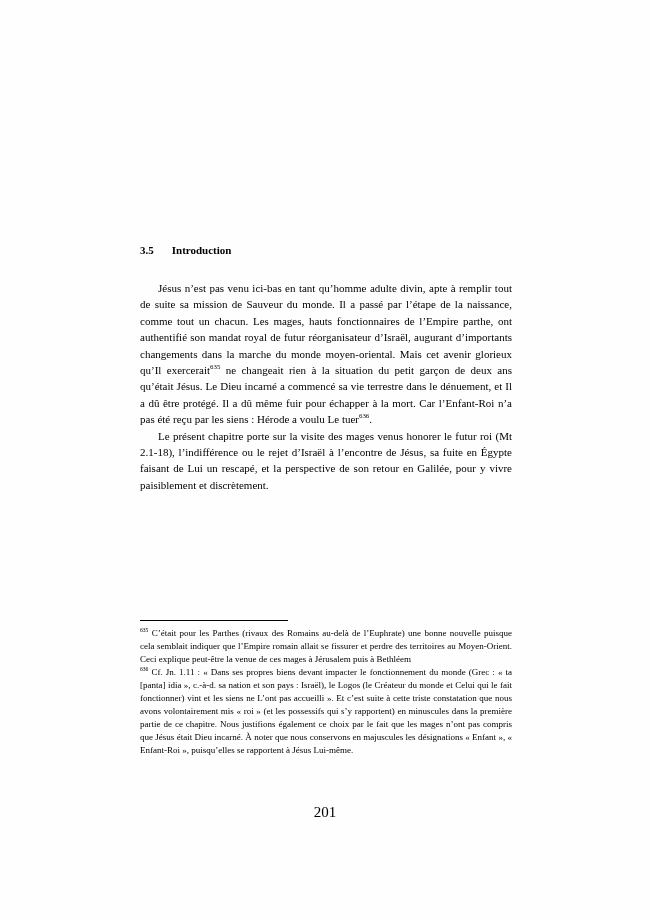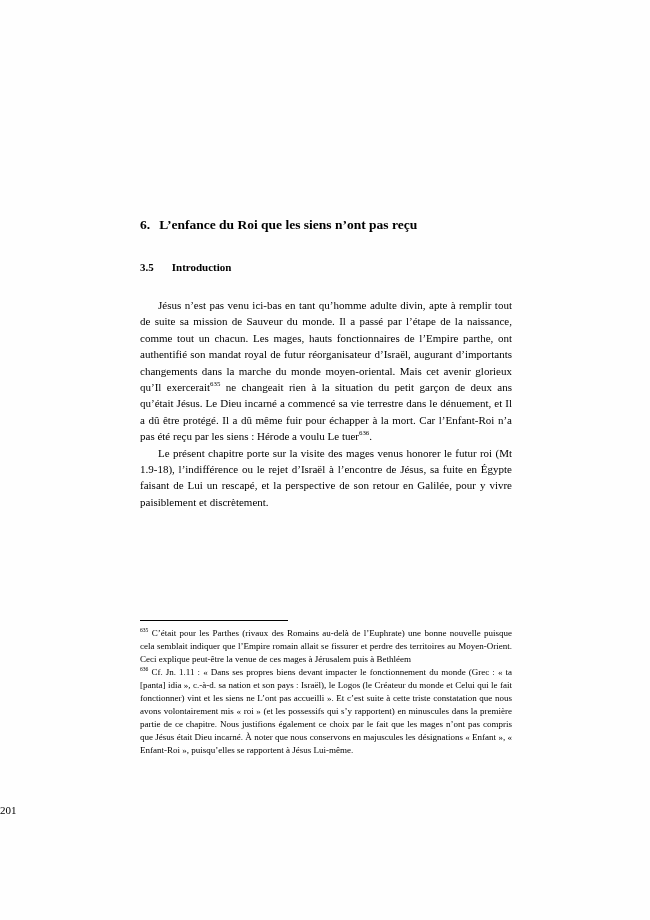--- a/index.html
+++ b/index.html
@@ -71,37 +71,37 @@
     margin: 0 0 6px 0;
   }
   .footnote {
     margin: 0;
   }
   .page-number {
     position: absolute;
     top: 804px;
     left: 0;
     width: 650px;
-    font-size: 11px;
+    text-align: center;
+    font-size: 15px;
   }
 </style>
 </head>
 <body>
 
 <div class="page">
 
   <div class="content">
 
-    <h1 class="chapter-title"><span class="chapter-num">6.</span><span>L’enfance du Roi que les siens n’ont pas reçu</span></h1>
 
     <h2 class="section-heading"><span class="section-num">3.5</span><span>Introduction</span></h2>
 
     <div class="body-text">
       <p class="para"><span>Jésus n’est pas venu ici-bas en tant qu’homme adulte divin, apte à remplir tout de suite sa mission de Sauveur du monde. Il a passé par l’étape de la naissance, comme tout un chacun. Les mages, hauts fonctionnaires de l’Empire parthe, ont authentifié son mandat royal de futur réorganisateur d’Israël, augurant d’importants changements dans la marche du monde moyen-oriental. Mais cet avenir glorieux qu’Il exercerait</span><sup>635</sup><span> ne changeait rien à la situation du petit garçon de deux ans qu’était Jésus. Le Dieu incarné a commencé sa vie terrestre dans le dénuement, et Il a dû être protégé. Il a dû même fuir pour échapper à la mort. Car l’Enfant-Roi n’a pas été reçu par les siens : Hérode a voulu Le tuer</span><sup>636</sup><span>.</span></p>
-      <p class="para">Le présent chapitre porte sur la visite des mages venus honorer le futur roi (Mt 1.9-18), l’indifférence ou le rejet d’Israël à l’encontre de Jésus, sa fuite en Égypte faisant de Lui un rescapé, et la perspective de son retour en Galilée, pour y vivre paisiblement et discrètement.</p>
+      <p class="para">Le présent chapitre porte sur la visite des mages venus honorer le futur roi (Mt 2.1-18), l’indifférence ou le rejet d’Israël à l’encontre de Jésus, sa fuite en Égypte faisant de Lui un rescapé, et la perspective de son retour en Galilée, pour y vivre paisiblement et discrètement.</p>
     </div>
 
   </div>
 
   <div class="footnotes">
     <hr class="fn-rule">
     <p class="footnote"><sup>635</sup><span> C’était pour les Parthes (rivaux des Romains au-delà de l’Euphrate) une bonne nouvelle puisque cela semblait indiquer que l’Empire romain allait se fissurer et perdre des territoires au Moyen-Orient. Ceci explique peut-être la venue de ces mages à Jérusalem puis à Bethléem</span></p>
     <p class="footnote"><sup>636</sup><span> Cf. Jn. 1.11 : « Dans ses propres biens devant impacter le fonctionnement du monde (Grec : « ta [panta] idia », c.-à-d. sa nation et son pays : Israël), le Logos (le Créateur du monde et Celui qui le fait fonctionner) vint et les siens ne L’ont pas accueilli ». Et c’est suite à cette triste constatation que nous avons volontairement mis « roi » (et les possessifs qui s’y rapportent) en minuscules dans la première partie de ce chapitre. Nous justifions également ce choix par le fait que les mages n’ont pas compris que Jésus était Dieu incarné. À noter que nous conservons en majuscules les désignations « Enfant », « Enfant-Roi », puisqu’elles se rapportent à Jésus Lui-même.</span></p>
   </div>
 

